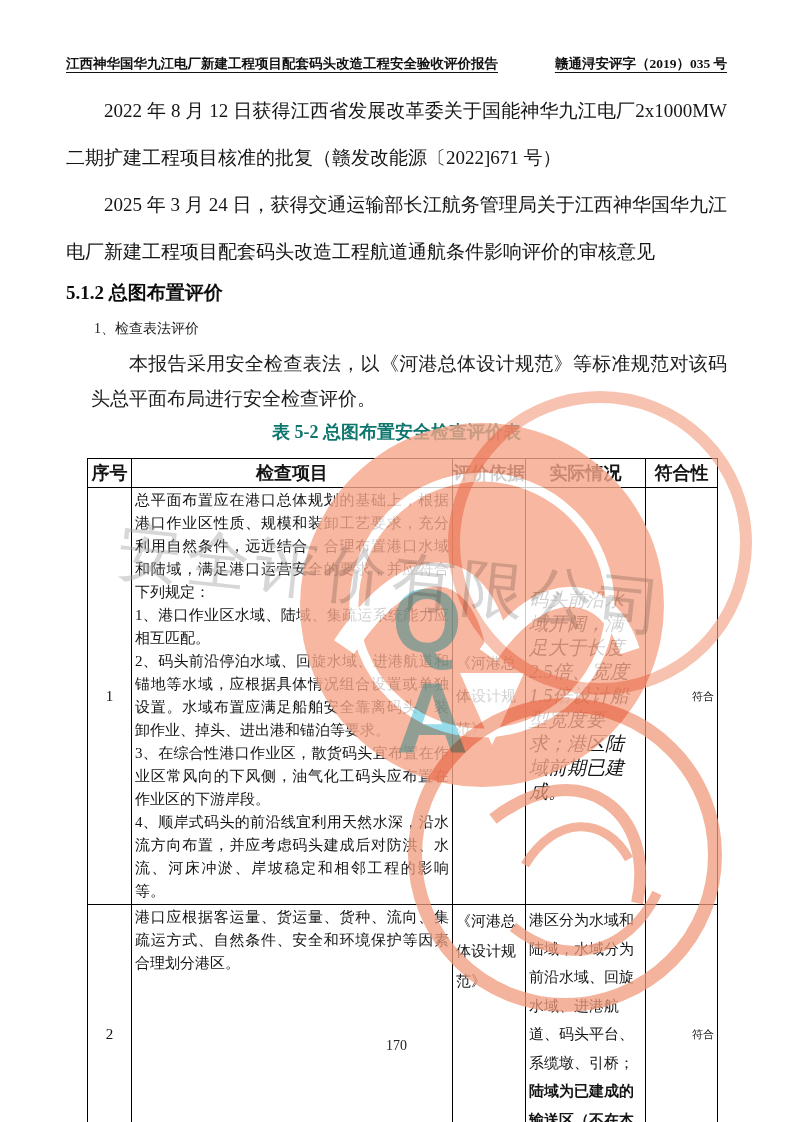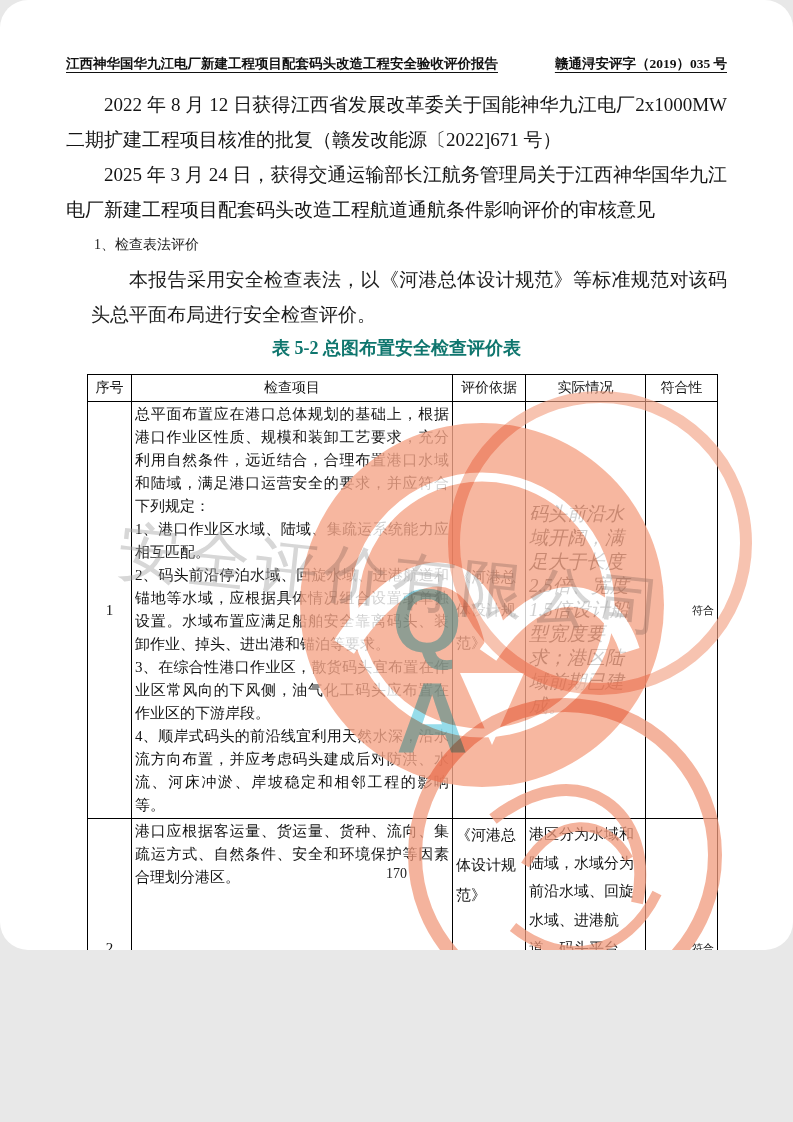--- a/index.html
+++ b/index.html
@@ -1,40 +1,39 @@
 <!DOCTYPE html>
 <html><head>
 <meta charset="utf-8">
 <style>
   * { margin: 0; padding: 0; box-sizing: border-box; }
   html, body { background: #e8e8e8; }
   .page {
     position: relative;
-    width: 793px; height: 950px;
+    width: 793px; height: 1122px;
     margin: 0 auto;
     background: #ffffff;
     overflow: hidden;
     font-family: "Liberation Serif", serif;
     color: #1c1c1c;
-    border-radius: 28px;
   }
   .content { position: relative; z-index: 1; padding: 55px 66px 0 66px; }
 
   
   .doc-header {
     display: flex; justify-content: space-between; align-items: baseline;
     font-family: "Liberation Serif", serif;
     font-size: 13.5px; font-weight: bold; color: #111;
   }
   .doc-header span { text-decoration: underline; text-underline-offset: 4px; }
 
   
   .paragraphs { margin-top: 14px; }
   .para {
-    font-size: 19px; line-height: 35px; text-align: justify;
+    font-size: 19px; line-height: 47px; text-align: justify;
     text-indent: 2em; color: #151515;
   }
   .section-heading {
     font-size: 19px; font-weight: bold; line-height: 36px; color: #0d0d0d;
   }
   .sub-item { font-size: 14px; line-height: 35px; text-indent: 2em; }
   .section-body { font-size: 19px; line-height: 35px; text-indent: 2em; text-align: justify; margin-left: 25px; }
 
   
   .table-title {
@@ -45,21 +44,21 @@
     border-collapse: collapse; table-layout: fixed;
     width: 630px; margin-left: 21px;
     font-size: 15px; color: #141414;
   }
   table.eval th, table.eval td {
     border: 1.6px solid #000;
     padding: 1px 3px;
     overflow: hidden;
   }
   table.eval th {
-    font-size: 14px; font-weight: normal; text-align: center;
+    font-size: 18px; font-weight: bold; text-align: center;
     height: 27px; padding: 2px 0;
   }
   td.c-no { text-align: center; vertical-align: middle; font-size: 15px; }
   td.c-item { vertical-align: top; line-height: 23px; white-space: pre-line; text-align: justify; }
   td.c-basis-mid { vertical-align: middle; line-height: 33px; font-size: 15px; }
   td.c-basis-top { vertical-align: top; line-height: 30px; font-size: 15px; }
   td.c-actual-mid { vertical-align: middle; line-height: 24px; font-size: 19px; font-style: italic; }
   td.c-actual-top { vertical-align: top; line-height: 28.5px; font-size: 15px; }
   td.c-conf { text-align: right; vertical-align: middle; font-size: 11px; }
   .bold-run { font-weight: bold; }
@@ -99,20 +98,21 @@
     <div class="doc-header">
       <span>江西神华国华九江电厂新建工程项目配套码头改造工程安全验收评价报告</span>
       <span>赣通浔安评字（2019）035 号</span>
     </div>
 
     <div class="paragraphs">
       <p class="para">2022 年 8 月 12 日获得江西省发展改革委关于国能神华九江电厂2x1000MW 二期扩建工程项目核准的批复（赣发改能源〔2022]671 号）</p>
       <p class="para">2025 年 3 月 24 日，获得交通运输部长江航务管理局关于江西神华国华九江电厂新建工程项目配套码头改造工程航道通航条件影响评价的审核意见</p>
     </div>
 
+    <h3 class="section-heading">5.1.2 总图布置评价</h3>
     <p class="sub-item">1、检查表法评价</p>
     <p class="section-body">本报告采用安全检查表法，以《河港总体设计规范》等标准规范对该码头总平面布局进行安全检查评价。</p>
 
     <div class="table-title">表 5-2 总图布置安全检查评价表</div>
 
     <table class="eval">
       <colgroup>
         <col style="width:44px">
           <col style="width:321px">
           <col style="width:73px">

